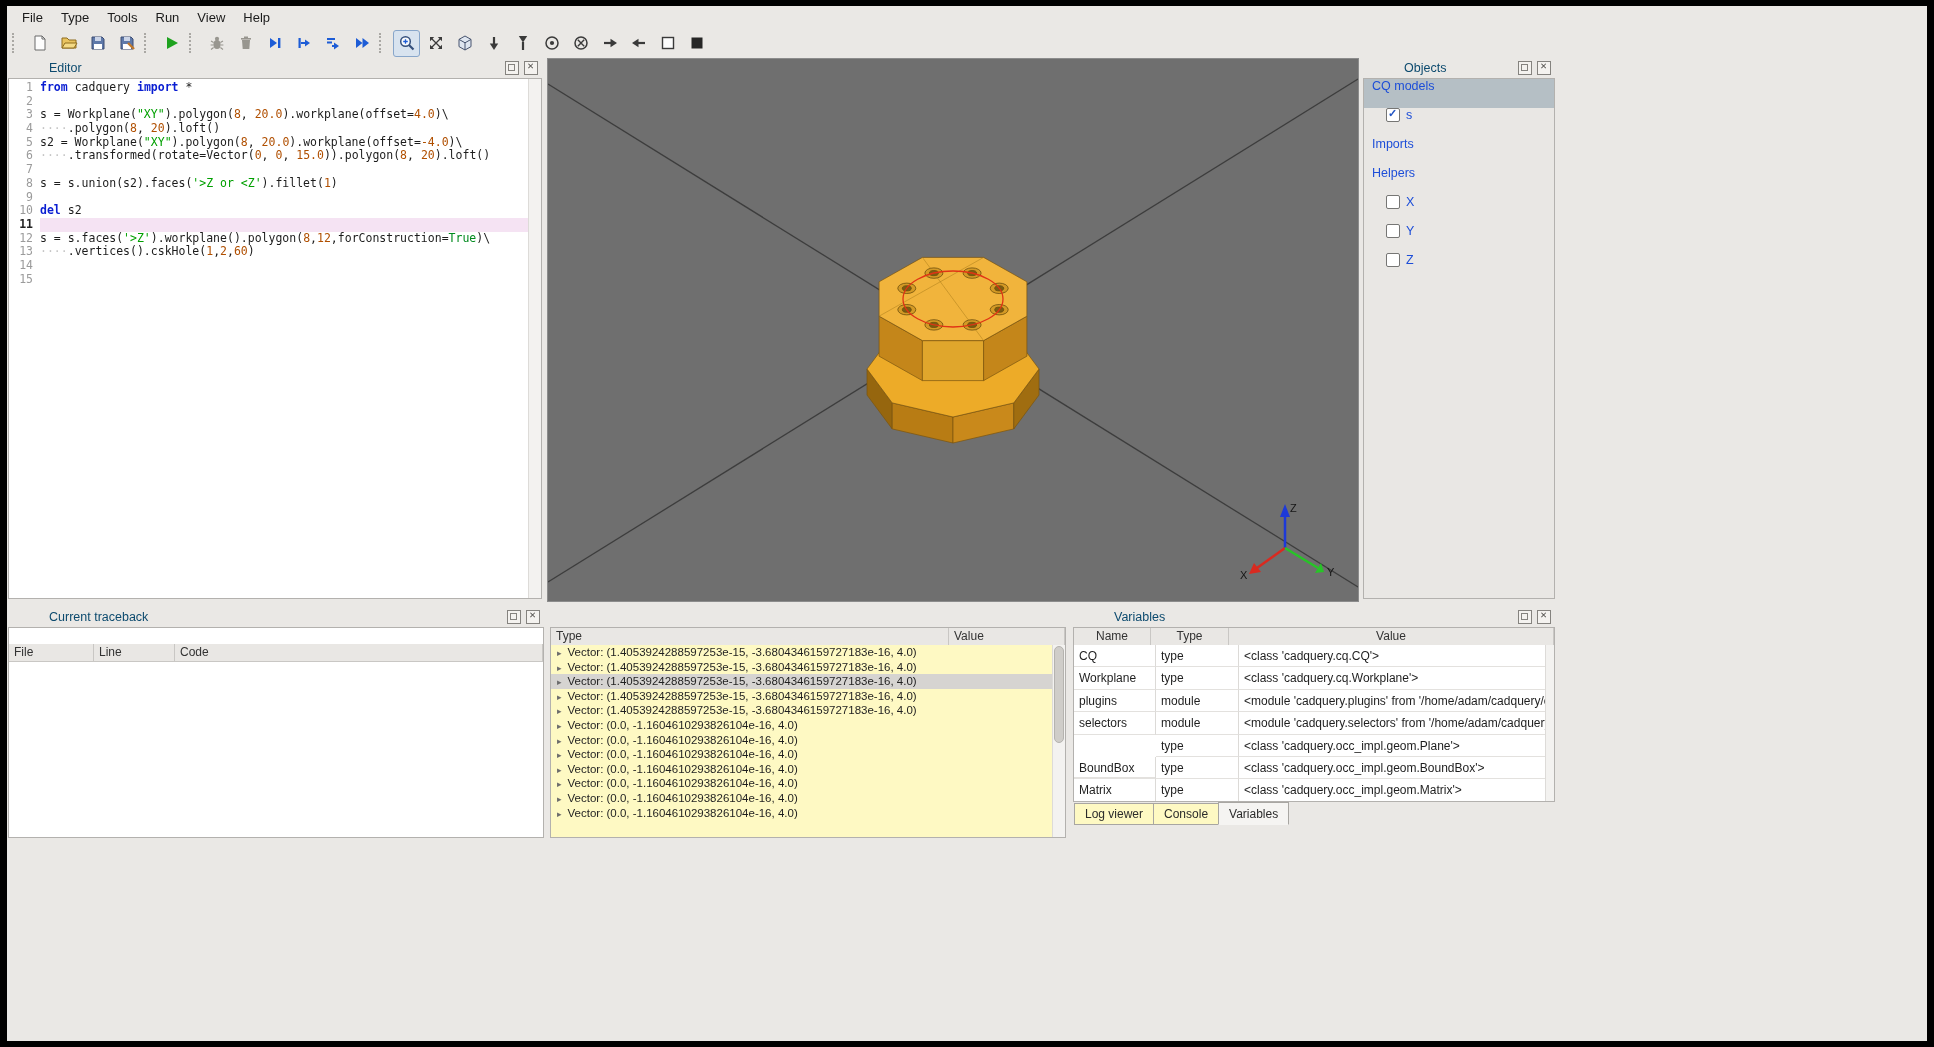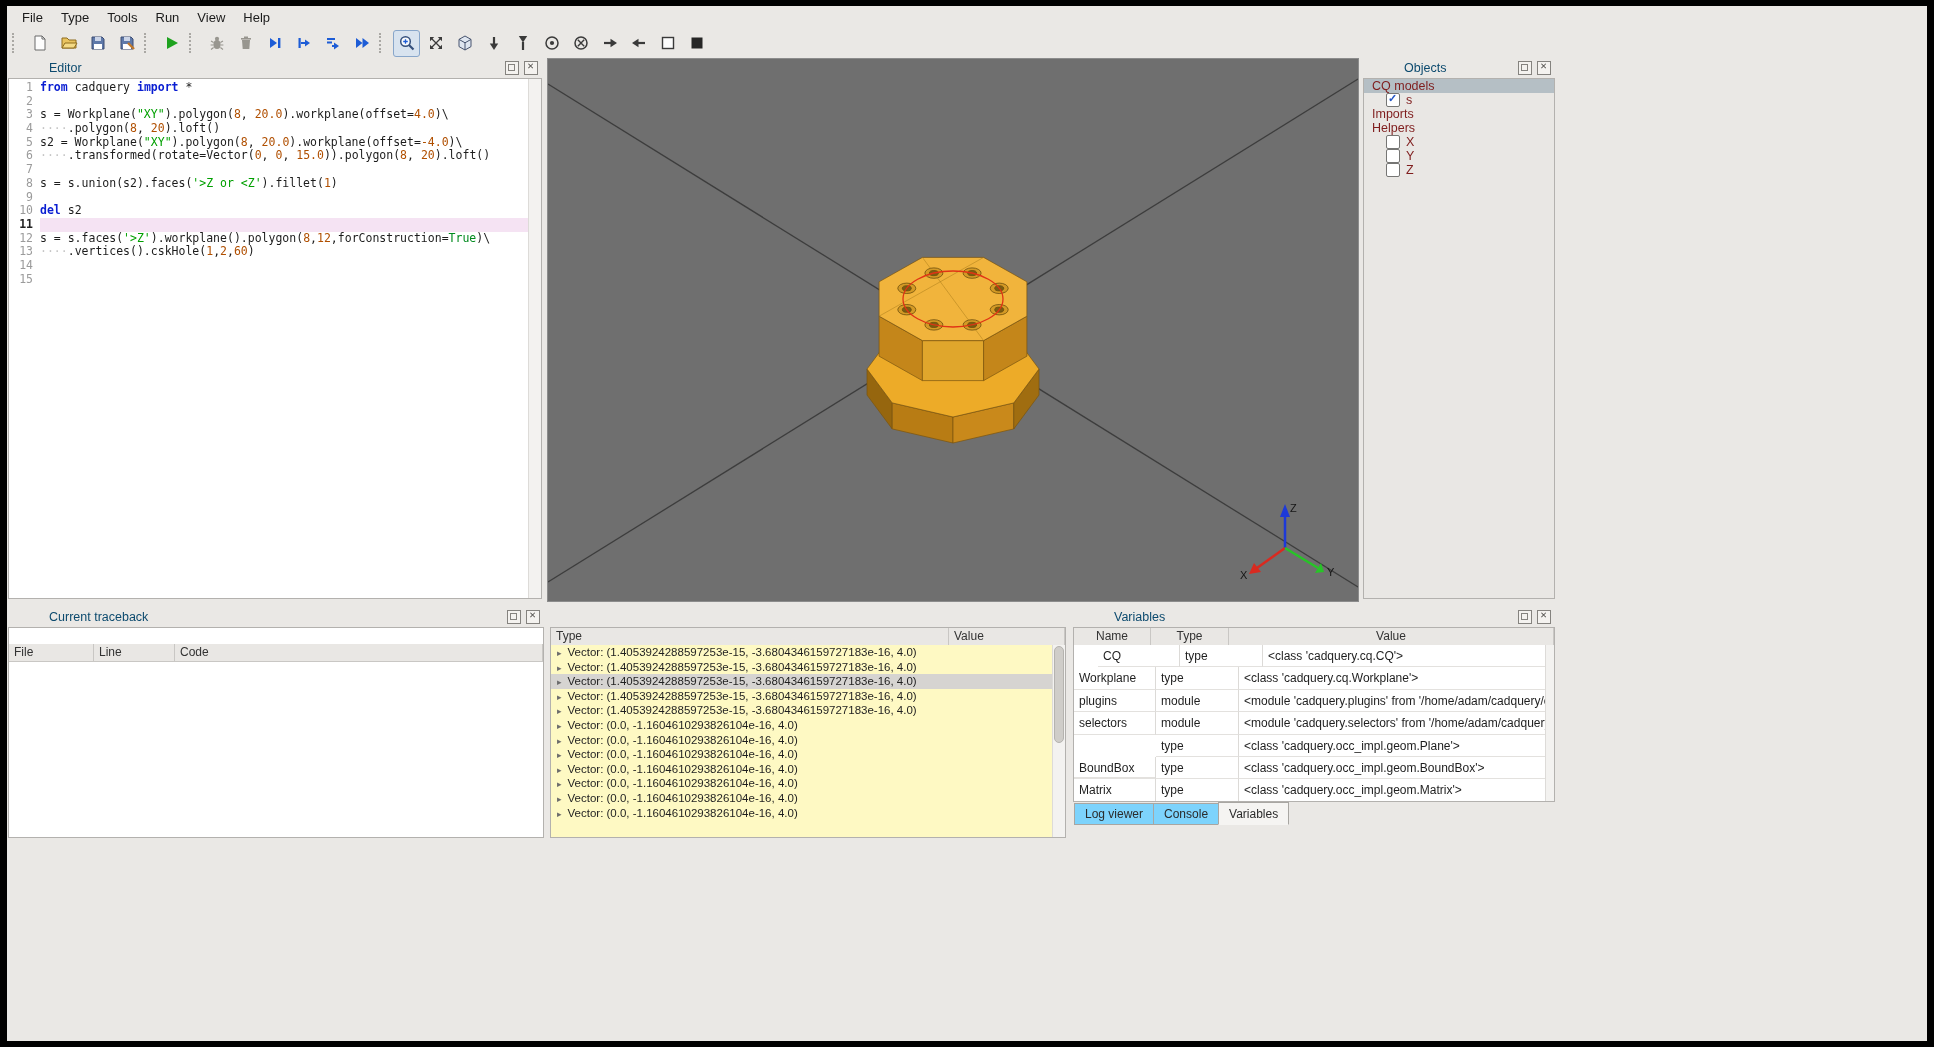--- a/index.html
+++ b/index.html
@@ -42,21 +42,21 @@
   .tok-num{color:#b04f00;}
   .tok-bool{color:#008a1e;font-weight:normal;}
   .tok-ws{color:#c5c5c5;}
   .tok-pl{color:#1c1c1c;}
   .ed-scroll{position:absolute;right:0;top:0;width:12px;bottom:0;background:#f3f2f0;border-left:1px solid #dddbd8;}
 
   
   .viewport{border:1px solid #8c8c8c;}
 
   
-  .tree-row{height:14px;display:flex;align-items:flex-start;font-size:12.5px;color:#7f1d1d;}
+  .tree-row{height:29px;display:flex;align-items:flex-start;font-size:12.5px;color:#1d4ed8;}
   .tree-row.selected{background:#b5bfc5;}
   .tree-checkbox{width:12px;height:12px;border:1px solid #767674;background:#fff;border-radius:2px;
                  margin-right:6px;position:relative;flex:none;}
   .tree-checkbox.checked::after{content:"✓";position:absolute;left:1px;top:-2px;font-size:11px;
                  color:#2456c4;font-weight:bold;}
 
   
   .tbl-header{position:absolute;left:0;right:0;height:17px;display:flex;background:#e9e7e4;}
   .th{display:block;height:17px;line-height:17px;font-size:12px;color:#333;background:#e9e7e4;
       border-right:1px solid #c9c7c4;border-bottom:1px solid #c9c7c4;padding-left:5px;white-space:nowrap;overflow:hidden;}
@@ -75,21 +75,21 @@
             border-right:1px solid #dcdad7;border-bottom:1px solid #e3e1de;}
   .var-cell.flex{flex:1;}
 
   .vscroll{position:absolute;right:0;top:17px;bottom:0;width:12px;background:#f3f2f0;border-left:1px solid #dddbd8;}
   .vthumb{position:absolute;left:1px;right:1px;top:1px;height:95px;background:#cfcdc9;
           border:1px solid #b5b3af;border-radius:5px;}
   .vscroll.thin{width:8px;}
 
   
   #bottom-tabs{position:absolute;left:1067px;top:797px;height:22px;display:flex;align-items:flex-end;}
-  .tab{padding:3px 10px 3px 10px;font-size:12px;color:#2b2b2b;background:#7dd3fc;
+  .tab{padding:3px 10px 3px 10px;font-size:12px;color:#2b2b2b;background:#fef9c3;
        border:1px solid #a8a6a2;margin-right:-1px;}
   .tab.active{background:#f5f4f2;border-bottom-color:#f5f4f2;padding-top:4px;}
 </style>
 </head>
 <body>
 
 <div class="window">
 
   <div id="menubar">
       <span class="menu-item">File</span>
@@ -466,21 +466,21 @@
       </span>
     </div>
     <div class="dock-content">
       <div class="tbl-header" id="variables-header">
           <span class="th center" style="width: 76px;">Name</span>
           <span class="th center" style="width: 77px;">Type</span>
           <span class="th flex center">Value</span>
         </div>
       <div id="variables-rows">
           <div class="var-row">
-            <span class="var-cell" style="width: 76px; margin-left: 24px;">CQ</span>
+            <span class="var-cell" style="width: 76px;">CQ</span>
             <span class="var-cell" style="width: 77px;">type</span>
             <span class="var-cell flex">&lt;class 'cadquery.cq.CQ'&gt;</span>
           </div>
           <div class="var-row">
             <span class="var-cell" style="width: 76px;">Workplane</span>
             <span class="var-cell" style="width: 77px;">type</span>
             <span class="var-cell flex">&lt;class 'cadquery.cq.Workplane'&gt;</span>
           </div>
           <div class="var-row">
             <span class="var-cell" style="width: 76px;">plugins</span>

